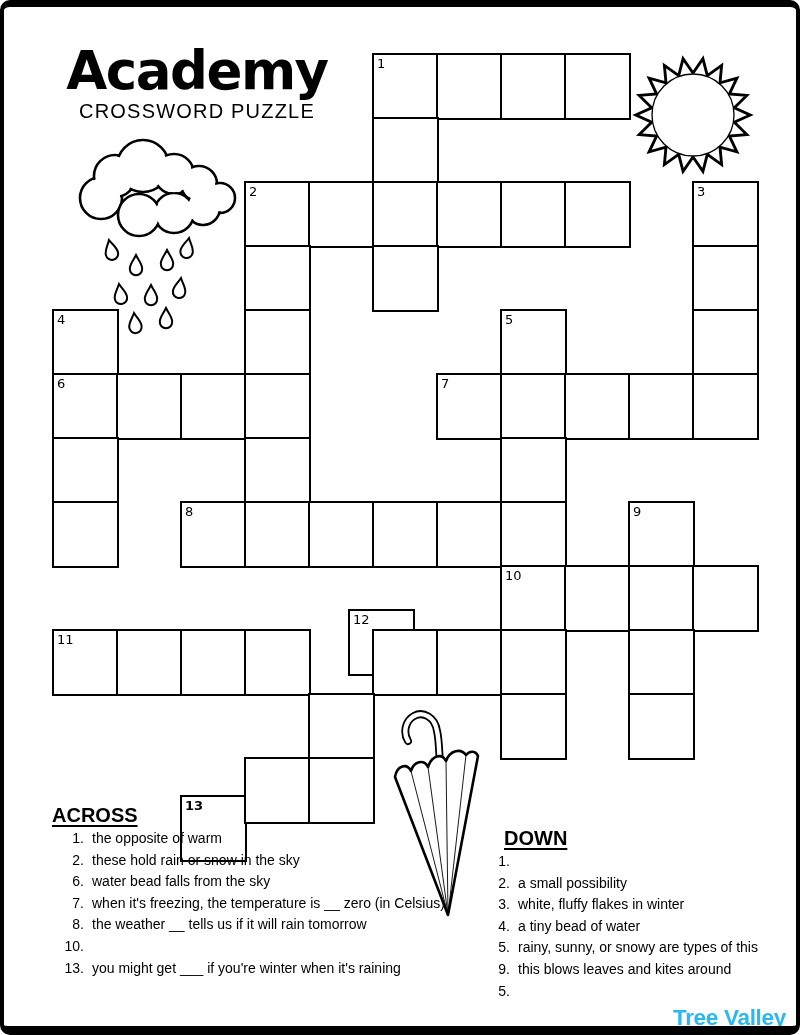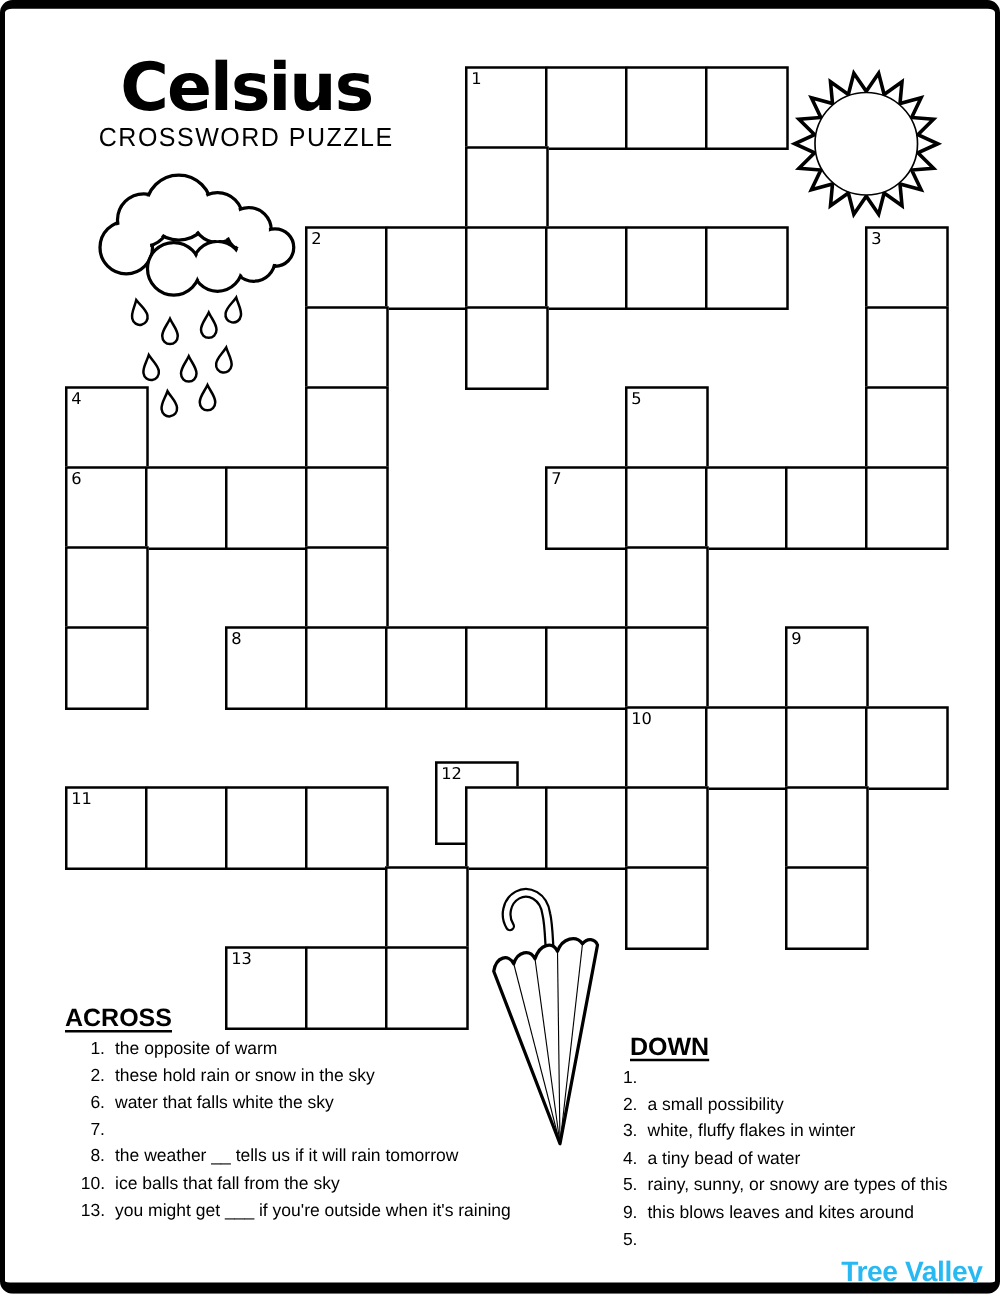--- a/index.html
+++ b/index.html
@@ -52,21 +52,21 @@
     position:absolute;left:568px;top:998px;width:214px;text-align:right;
     font-family:"Liberation Sans",sans-serif;font-weight:bold;font-size:22.5px;letter-spacing:-0.3px;
   }
 </style>
 </head>
 <body>
 
 <div class="page">
 
   <div class="title-block">
-    <div class="title">Celsius</div>
+    <div class="title">Academy</div>
     <div class="subtitle">CROSSWORD PUZZLE</div>
   </div>
 
   <svg class="sun" width="126" height="124" viewBox="0 0 130 130">
     <polygon fill="#ffffff" stroke="#000000" stroke-width="3" stroke-linejoin="miter" points="125,65 108.3,72.6 121.4,85.5 103.1,87 111,103.6 93.3,98.7 95,117 80,106.3 75.4,124.1 65,109 54.6,124.1 50,106.3 35,117 36.7,98.7 19,103.6 26.9,87 8.6,85.5 21.7,72.6 5,65 21.7,57.4 8.6,44.5 26.9,43 19,26.4 36.7,31.3 35,13 50,23.7 54.6,5.9 65,21 75.4,5.9 80,23.7 95,13 93.3,31.3 111,26.4 103.1,43 121.4,44.5 108.3,57.4"></polygon>
     <circle cx="65" cy="65" r="43" fill="#ffffff" stroke="#000000" stroke-width="1.4"></circle>
   </svg>
 
   <svg class="cloud" width="165" height="200" viewBox="0 0 165 200">
     <g stroke="#000000" stroke-width="2.6" fill="#ffffff">
@@ -189,55 +189,55 @@
       <div class="cell" style="left: 304px; top: 602px; margin-left: 40px;">
         <span class="cnum">12</span>
       </div>
       <div class="cell" style="left: 368px; top: 622px;"></div>
       <div class="cell" style="left: 432px; top: 622px;"></div>
       <div class="cell" style="left: 496px; top: 622px;"></div>
       <div class="cell" style="left: 624px; top: 622px;"></div>
       <div class="cell" style="left: 304px; top: 686px;"></div>
       <div class="cell" style="left: 496px; top: 686px;"></div>
       <div class="cell" style="left: 624px; top: 686px;"></div>
-      <div class="cell" style="left: 176px; top: 750px;">
+      <div class="cell" style="left: 176px; top: 788px; font-weight: bold;">
         <span class="cnum">13</span>
       </div>
       <div class="cell" style="left: 240px; top: 750px;"></div>
       <div class="cell" style="left: 304px; top: 750px;"></div>
     </div>
 
   <div class="clue-head" id="across-head">ACROSS</div>
   <div class="clue-list" id="across-list">
       <div class="clue">
         <span class="cnumcol">1.</span>
         <span class="ctext">the opposite of warm</span>
       </div>
       <div class="clue">
         <span class="cnumcol">2.</span>
         <span class="ctext">these hold rain or snow in the sky</span>
       </div>
       <div class="clue">
         <span class="cnumcol">6.</span>
-        <span class="ctext">water that falls white the sky</span>
+        <span class="ctext">water bead falls from the sky</span>
       </div>
       <div class="clue">
         <span class="cnumcol">7.</span>
+        <span class="ctext">when it's freezing, the temperature is __ zero (in Celsius)</span>
       </div>
       <div class="clue">
         <span class="cnumcol">8.</span>
         <span class="ctext">the weather __ tells us if it will rain tomorrow</span>
       </div>
       <div class="clue">
         <span class="cnumcol">10.</span>
-        <span class="ctext">ice balls that fall from the sky</span>
       </div>
       <div class="clue">
         <span class="cnumcol">13.</span>
-        <span class="ctext">you might get ___ if you're outside when it's raining</span>
+        <span class="ctext">you might get ___ if you're winter when it's raining</span>
       </div>
     </div>
 
   <div class="clue-head" id="down-head">DOWN</div>
   <div class="clue-list" id="down-list">
       <div class="clue">
         <span class="cnumcol">1.</span>
       </div>
       <div class="clue">
         <span class="cnumcol">2.</span>

